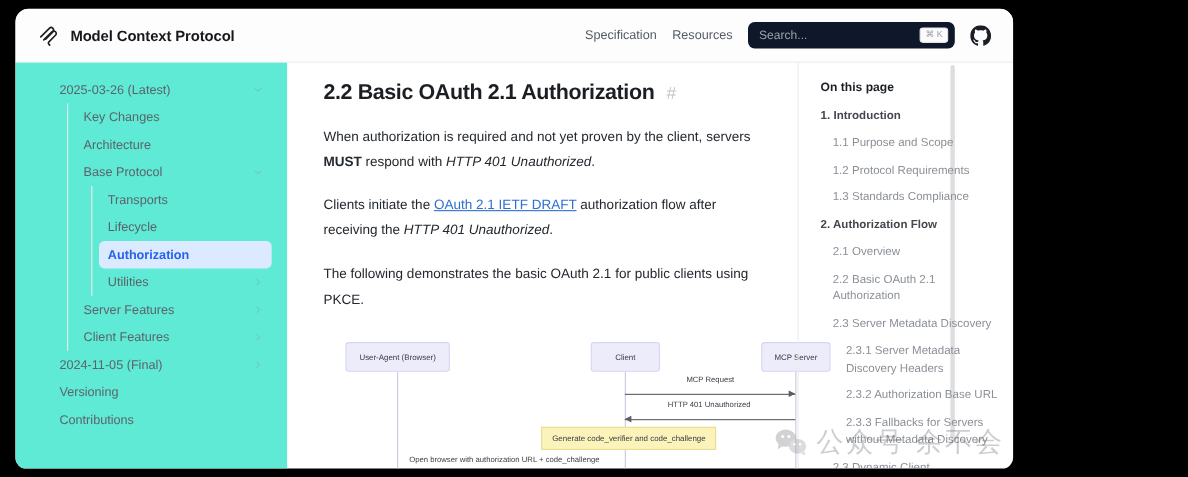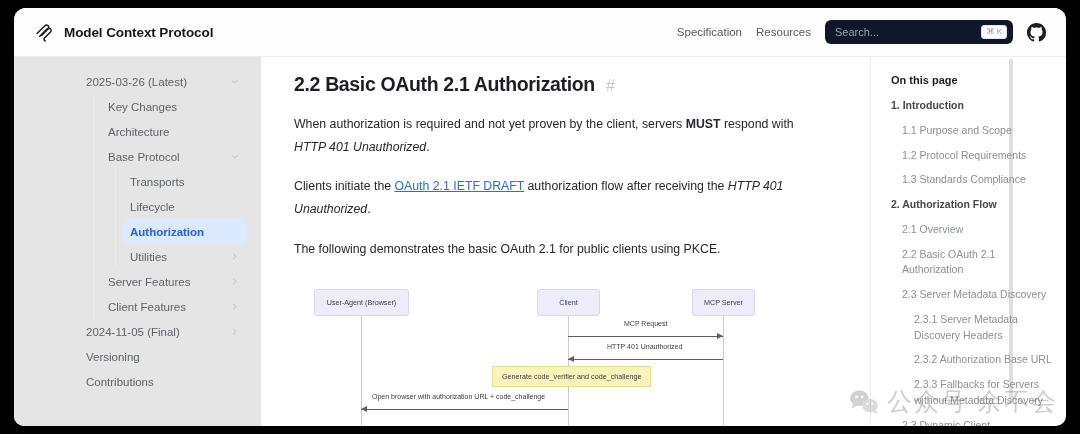--- a/index.html
+++ b/index.html
@@ -5,21 +5,21 @@
   * { box-sizing: border-box; margin: 0; padding: 0; }
   html, body {
     width: 1080px; height: 434px;
     background: #000;
     font-family: "Liberation Sans", sans-serif;
     overflow: hidden;
   }
   .page-card {
     position: absolute;
     left: 14px; top: 8px;
-    width: 1052px; height: 418px;
+    width: 907px; height: 418px;
     background: #ffffff;
     border-radius: 12px 12px 10px 10px;
     overflow: hidden;
     box-shadow: 0 2px 10px rgba(0,0,0,0.35);
   }
 
   
   .header {
     position: relative;
     height: 49px;
@@ -49,22 +49,22 @@
     padding: 1px 4px; line-height: 1.2; white-space: nowrap;
   }
   .gh-icon { width: 19px; height: 19px; display: block; }
 
   
   .body-wrap { display: flex; height: 369px; position: relative; }
 
   
   .sidebar {
     width: 247px; flex: 0 0 247px;
-    padding: 12px 14px 0 72px;
-    background: #e5e5e5;
+    padding: 12px 14px 0 40px;
+    background: #5eead4;
   }
   .sb-row {
     display: flex; align-items: center;
     font-size: 11.5px; color: #5c636b;
     height: 25px; border-radius: 5px;
     padding: 0 8px 0 0; cursor: pointer;
     white-space: nowrap;
   }
   .sb-row .lbl { flex: 1; }
   .sb-group { border-left: 1px solid #eaecef; margin-left: 7px; padding-left: 14px; }

